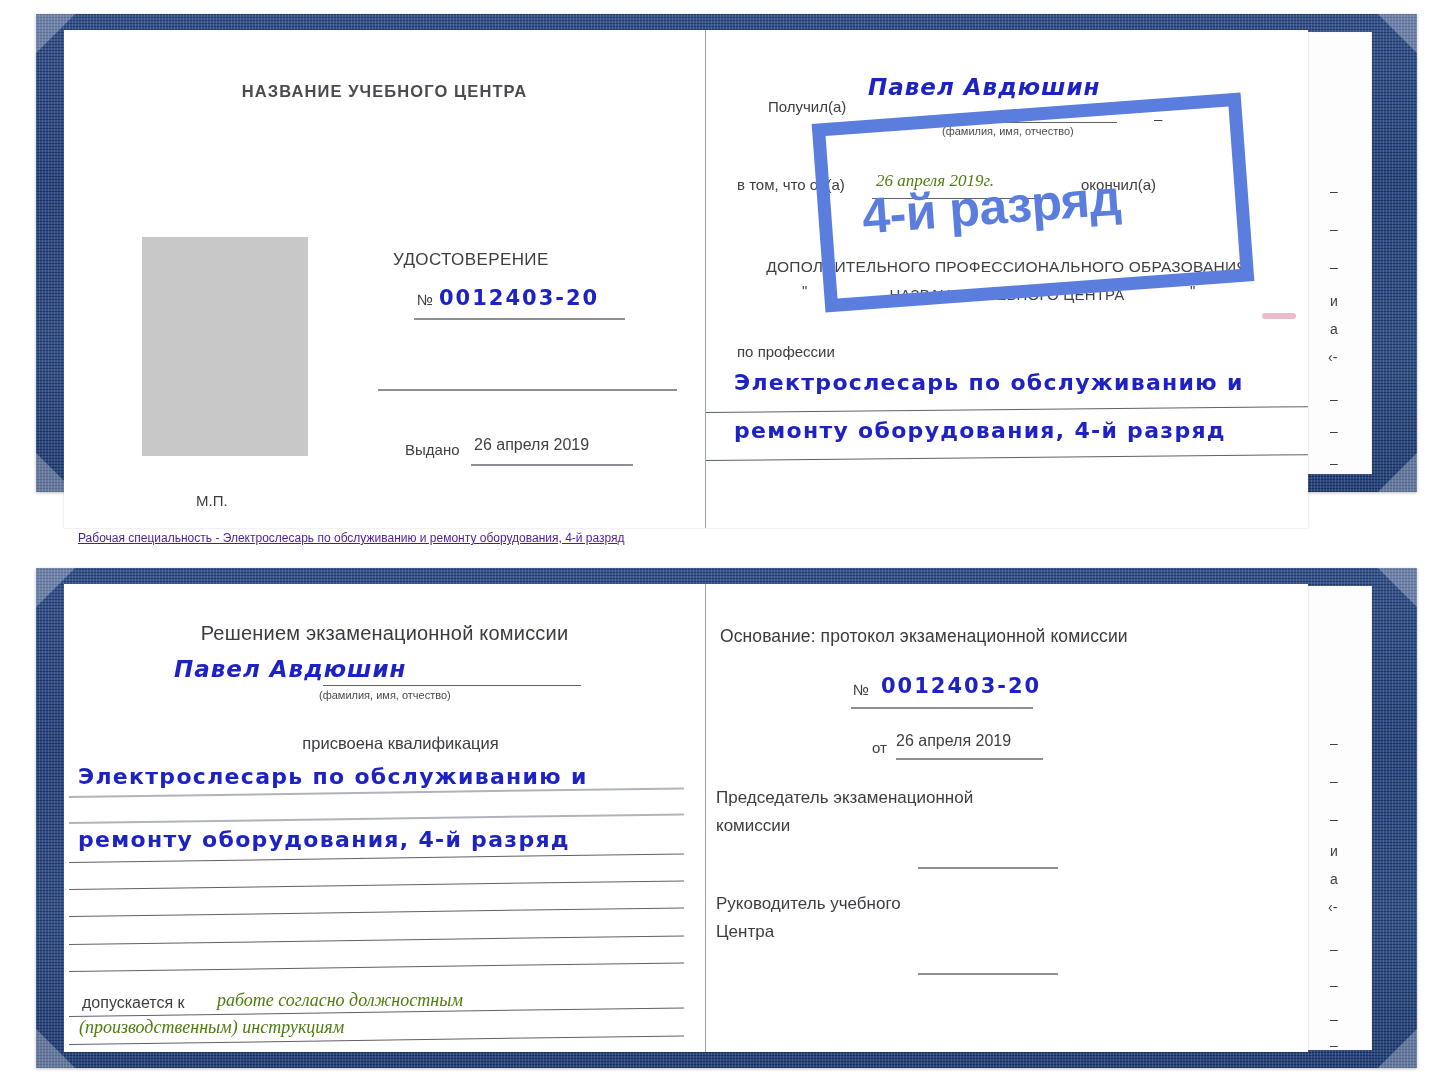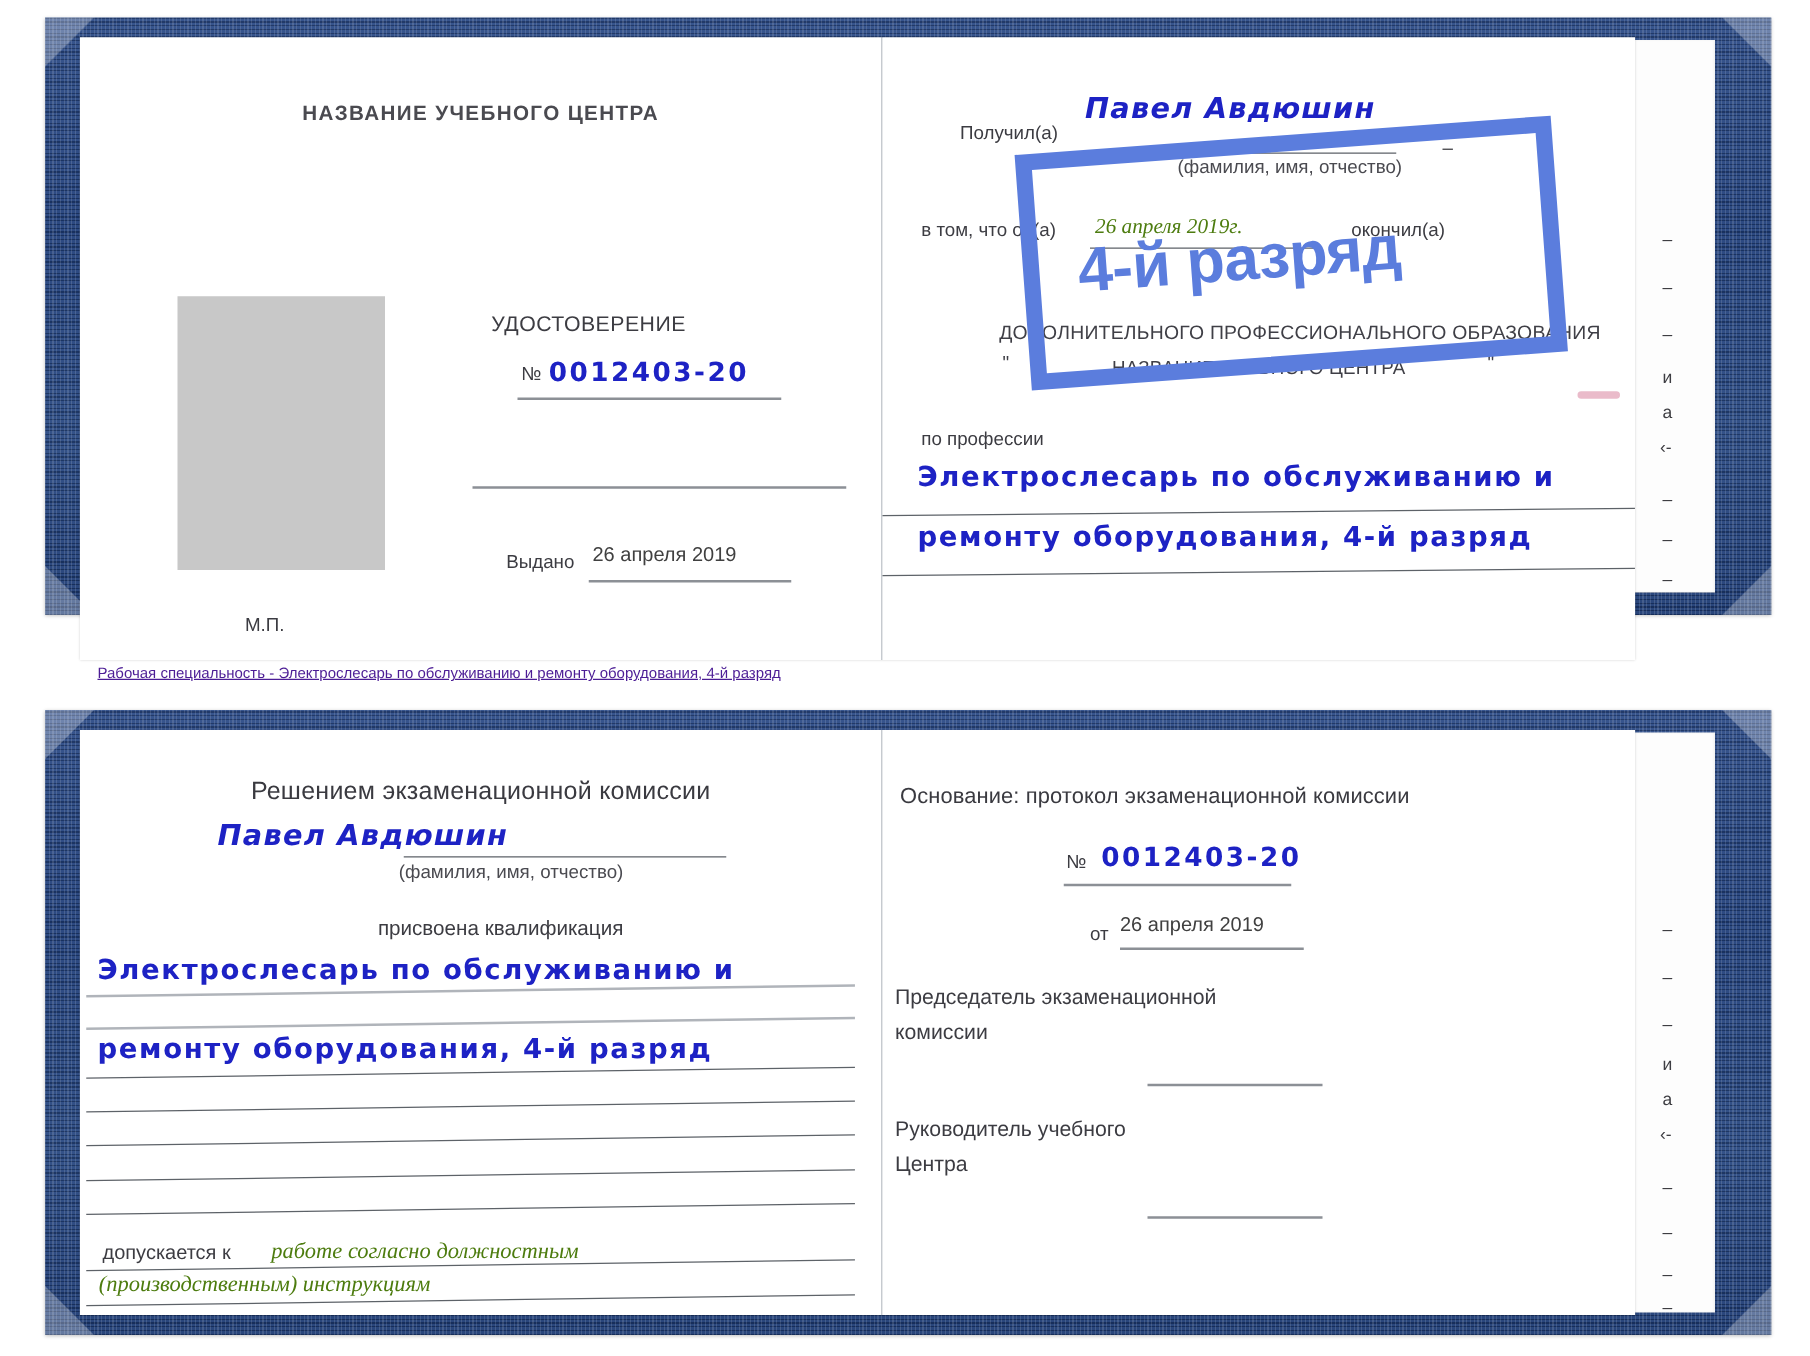--- a/index.html
+++ b/index.html
@@ -40,21 +40,21 @@
     position:absolute;background:#fdfdfd;
     box-shadow:-1px 0 2px rgba(0,0,0,.06) inset;
   }
   .behind .frag{
     position:absolute;font-size:14px;color:#3d3d42;font-family:"Liberation Sans",sans-serif;
     line-height:1;
   }
 
   
   .pt{position:absolute;color:#3c3c42;font-family:"Liberation Sans",sans-serif;white-space:nowrap;}
-  .pt.sm{font-size:15px;color:#4a4a50;}
+  .pt.sm{font-size:11px;color:#4a4a50;}
   .pt.md{font-size:15px;}
   .pt.lg{font-size:17px;letter-spacing:.4px;}
   .pt.title{font-size:16.5px;font-weight:bold;letter-spacing:1.1px;color:#4a4a50;}
   .pt.caps{font-size:15.5px;letter-spacing:.2px;color:#3f3f46;}
   .pt.caps2{font-size:15px;letter-spacing:.2px;color:#3f3f46;}
 
   
   .typed{position:absolute;color:#404040;font-family:Liberation Sans, sans-serif;font-size:16px;white-space:nowrap;}
   .typed.serif{font-family:"Liberation Serif",serif;font-style:italic;font-size:17px;color:#4d7c0f;}
 
@@ -164,21 +164,21 @@
       <div class="hw name" style="left:162px;top:44px;">Павел Авдюшин</div>
       <div class="rule dark" style="left:159px;top:92px;width:252px;"></div>
       <div class="pt sm" style="left:236px;top:95px;">(фамилия, имя, отчество)</div>
       <div class="pt md" style="left:448px;top:80px;color:#3d3d42;">–</div>
 
       <div class="pt md" style="left:31px;top:146px;">в том, что он(а)</div>
       <div class="typed serif" style="left:170px;top:141px;">26 апреля 2019г.</div>
       <div class="rule dark" style="left:166px;top:168px;width:180px;"></div>
       <div class="pt md" style="left:375px;top:146px;">окончил(а)</div>
 
-      <div class="pt caps" style="left:50%;top:228px;transform:translateX(-50%);margin-left:33px;">ДОПОЛНИТЕЛЬНОГО ПРОФЕССИОНАЛЬНОГО ОБРАЗОВАНИЯ</div>
+      <div class="pt caps" style="left:50%;top:228px;transform:translateX(-50%);">ДОПОЛНИТЕЛЬНОГО ПРОФЕССИОНАЛЬНОГО ОБРАЗОВАНИЯ</div>
       <div class="pt caps2" style="left:96px;top:252px;">"</div>
       <div class="pt caps2" style="left:50%;top:256px;transform:translateX(-50%);">НАЗВАНИЕ УЧЕБНОГО ЦЕНТРА</div>
       <div class="pt caps2" style="left:484px;top:252px;">"</div>
 
       <div class="pinkmark" style="left:556px;top:283px;"></div>
 
       <div class="pt md" style="left:31px;top:313px;">по профессии</div>
 
       <div class="hw prof" style="left:28px;top:340px;">Электрослесарь по обслуживанию и</div>
       <div class="rule dark tilt1" style="left:0px;top:382px;width:602px;"></div>

